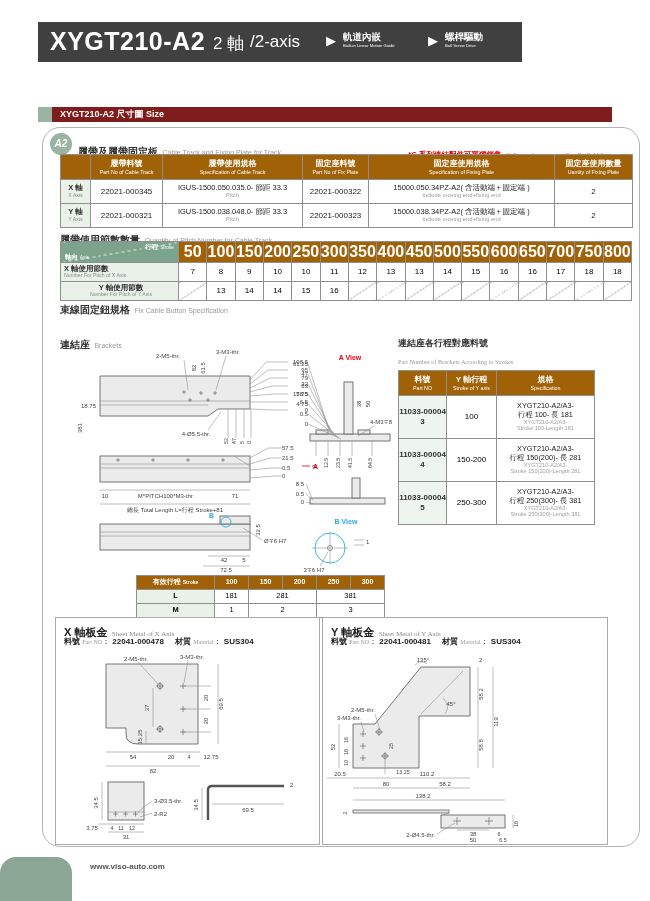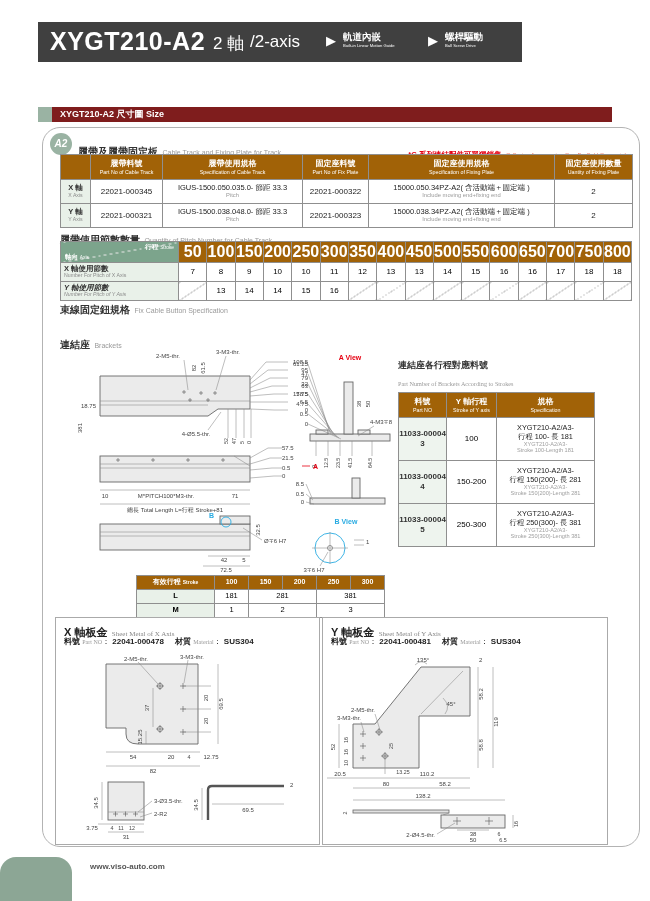--- a/index.html
+++ b/index.html
@@ -254,21 +254,21 @@
       <td>13</td>
           <td>14</td>
           <td>15</td>
           <td>16</td>
       <td>16</td>
           <td>17</td>
           <td>18</td>
           <td>18</td>
     </tr>
     <tr>
-      <td class="lg" style="text-align:left;padding-left:3px;font-style:italic;">
+      <td class="lg" style="text-align:center;padding-left:3px;">
             <span class="zh">Y 軸使用節數</span>
             <span class="en">Number For Pitch of Y Axis</span>
           </td>
       <td class="diag"></td>
           <td>13</td>
           <td>14</td>
           <td>14</td>
       <td>15</td>
           <td>16</td>
           <td class="diag"></td>
@@ -432,21 +432,21 @@
       <circle class="hole" cx="272" cy="202" r="2.5"></circle>
       <line class="ln" x1="296" y1="194" x2="306" y2="194"></line>
       <line class="ln" x1="296" y1="199" x2="306" y2="199"></line>
       <text class="d" x="308" y="198">1</text>
       <polyline class="ln" points="262,220 270,206"></polyline>
       <text class="d" x="256" y="226" text-anchor="middle">3∓6 H7</text>
     </g>
   </svg>
 
   <div class="abs bp">
-    <div class="ttl" style="white-space:normal;margin-top:22px;">
+    <div class="ttl" style="white-space:normal;">
       <span class="zh" style="font-size:9px;">連結座各行程對應料號</span><br>
       <span class="en" style="font-size:6.2px;font-family:'Liberation Serif',serif;">Part Number of Brackets According to Strokes</span>
     </div>
     <table class="bpt" style="margin-top:2px;">
       <colgroup>
           <col style="width:48px">
           <col style="width:50px">
           <col style="width:98px">
         </colgroup>
       <tbody>

